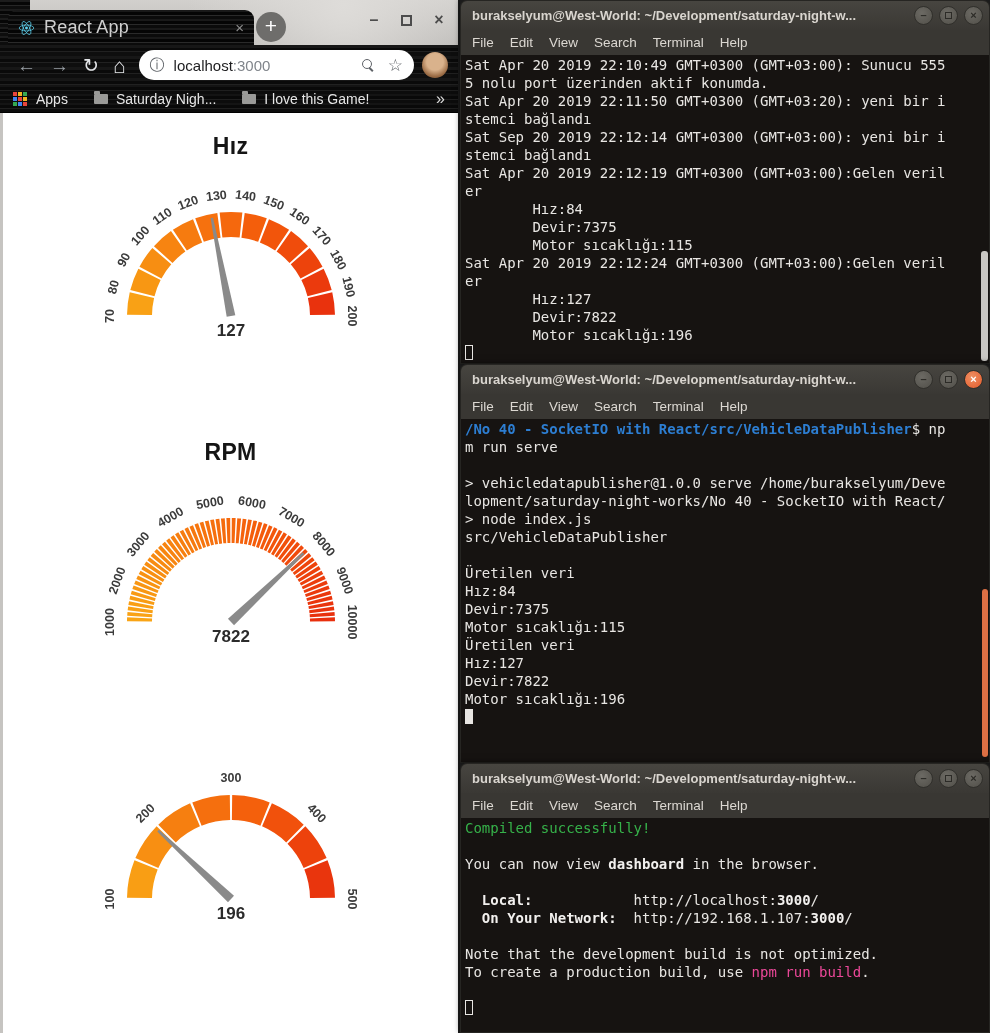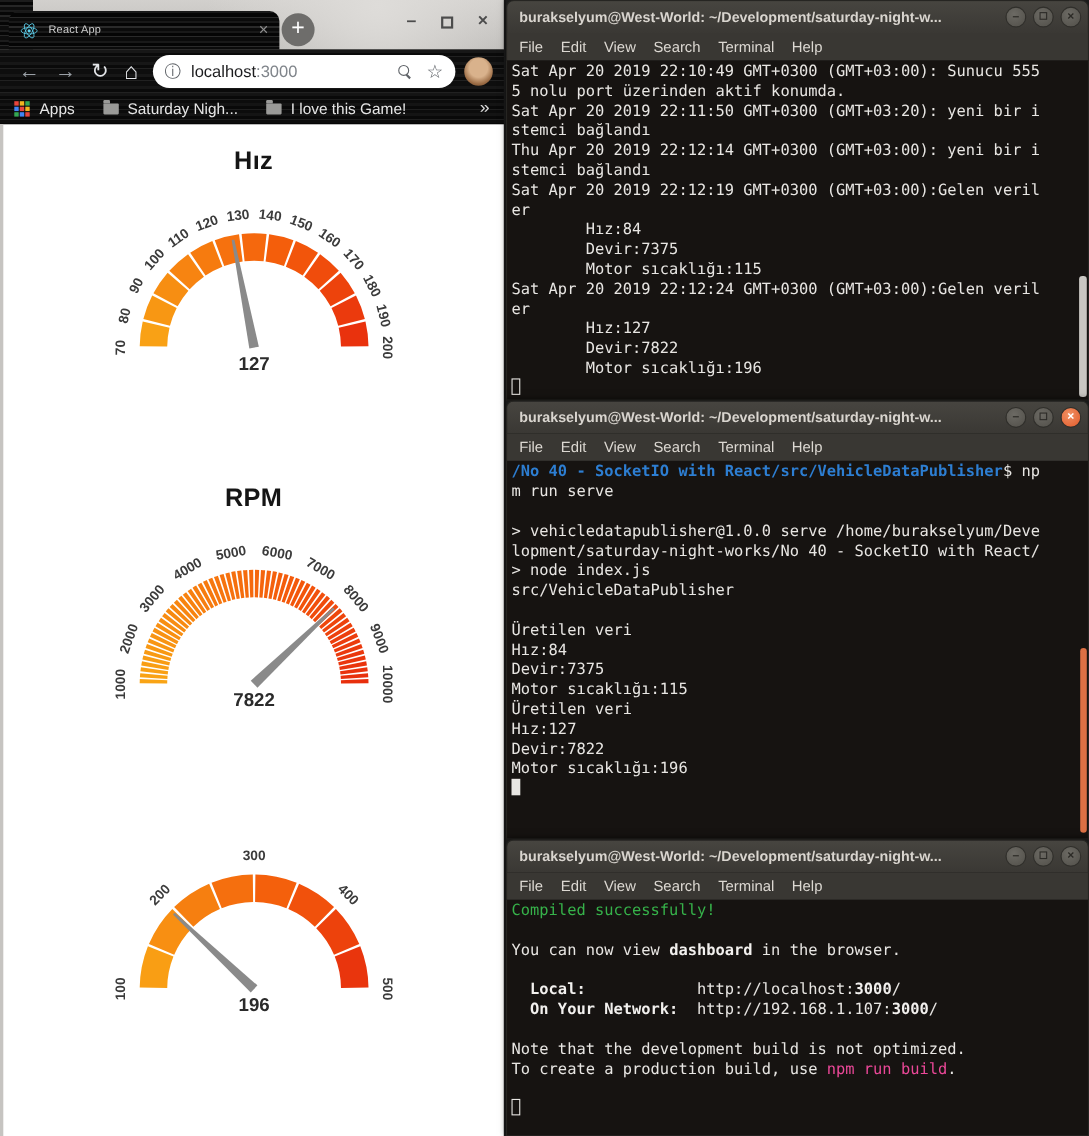--- a/index.html
+++ b/index.html
@@ -9,21 +9,21 @@
   
   .browser { position:absolute; left:0; top:0; width:458px; height:1033px; }
   .b-frame { position:absolute; left:0; top:0; width:100%; height:45px;
     background: radial-gradient(circle at 75% 10%, #dedcd9 0, rgba(0,0,0,0) 45%),
                 linear-gradient(180deg,#d2d0cd,#bab8b5); }
   .b-frame-dark { position:absolute; left:0; top:0; width:30px; height:45px;
     background:repeating-linear-gradient(180deg,#1c1c1c 0 2px,#060606 2px 5px,#262626 5px 6px,#0d0d0d 6px 9px); }
   .tab { position:absolute; left:8px; top:10px; width:246px; height:35px; border-radius:9px 9px 0 0;
     background:repeating-linear-gradient(180deg,#191919 0 2px,#050505 2px 5px,#2a2a2a 5px 6px,#0b0b0b 6px 9px);
     display:flex; align-items:center; padding:0 10px; }
-  .tab-title { color:#cfcfcf; font-size:10px; margin-left:9px; flex:1; letter-spacing:.2px; }
+  .tab-title { color:#cfcfcf; font-size:18px; margin-left:9px; flex:1; letter-spacing:.2px; }
   .tab-close { color:#8f8f8f; font-size:15px; }
   .newtab { position:absolute; left:256px; top:12px; width:30px; height:30px; border-radius:50%;
     background:#6e6d6b; color:#fff; font-size:21px; text-align:center; line-height:28px; }
   .win-ctrls { position:absolute; right:8px; top:11px; display:flex; gap:11px; align-items:center; color:#4c4c4c; }
   .wc { width:22px; text-align:center; font-size:16px; font-weight:bold; }
   .wc-box { width:11px; height:11px; border:2px solid #4c4c4c; margin:0 5px; }
 
   .toolbar { position:absolute; left:0; top:45px; width:100%; height:40px;
     background:repeating-linear-gradient(180deg,#171717 0 3px,#0a0a0a 3px 6px,#212121 6px 7px,#0e0e0e 7px 11px);
     display:flex; align-items:center; padding:0 10px; }
@@ -293,21 +293,21 @@
         <span>View</span>
         <span>Search</span>
         <span>Terminal</span>
         <span>Help</span>
       </div>
       <div class="t-content">
         <div class="t-line"><span class="w">Sat Apr 20 2019 22:10:49 GMT+0300 (GMT+03:00): Sunucu 555</span></div>
         <div class="t-line"><span class="w">5 nolu port üzerinden aktif konumda.</span></div>
         <div class="t-line"><span class="w">Sat Apr 20 2019 22:11:50 GMT+0300 (GMT+03:20): yeni bir i</span></div>
         <div class="t-line"><span class="w">stemci bağlandı</span></div>
-        <div class="t-line"><span class="w">Thu Apr 20 2019 22:12:14 GMT+0300 (GMT+03:00): yeni bir i</span></div>
+        <div class="t-line"><span class="w">Sat Sep 20 2019 22:12:14 GMT+0300 (GMT+03:00): yeni bir i</span></div>
         <div class="t-line"><span class="w">stemci bağlandı</span></div>
         <div class="t-line"><span class="w">Sat Apr 20 2019 22:12:19 GMT+0300 (GMT+03:00):Gelen veril</span></div>
         <div class="t-line"><span class="w">er</span></div>
         <div class="t-line"><span class="w">        Hız:84</span></div>
         <div class="t-line"><span class="w">        Devir:7375</span></div>
         <div class="t-line"><span class="w">        Motor sıcaklığı:115</span></div>
         <div class="t-line"><span class="w">Sat Apr 20 2019 22:12:24 GMT+0300 (GMT+03:00):Gelen veril</span></div>
         <div class="t-line"><span class="w">er</span></div>
         <div class="t-line"><span class="w">        Hız:127</span></div>
         <div class="t-line"><span class="w">        Devir:7822</span></div>

